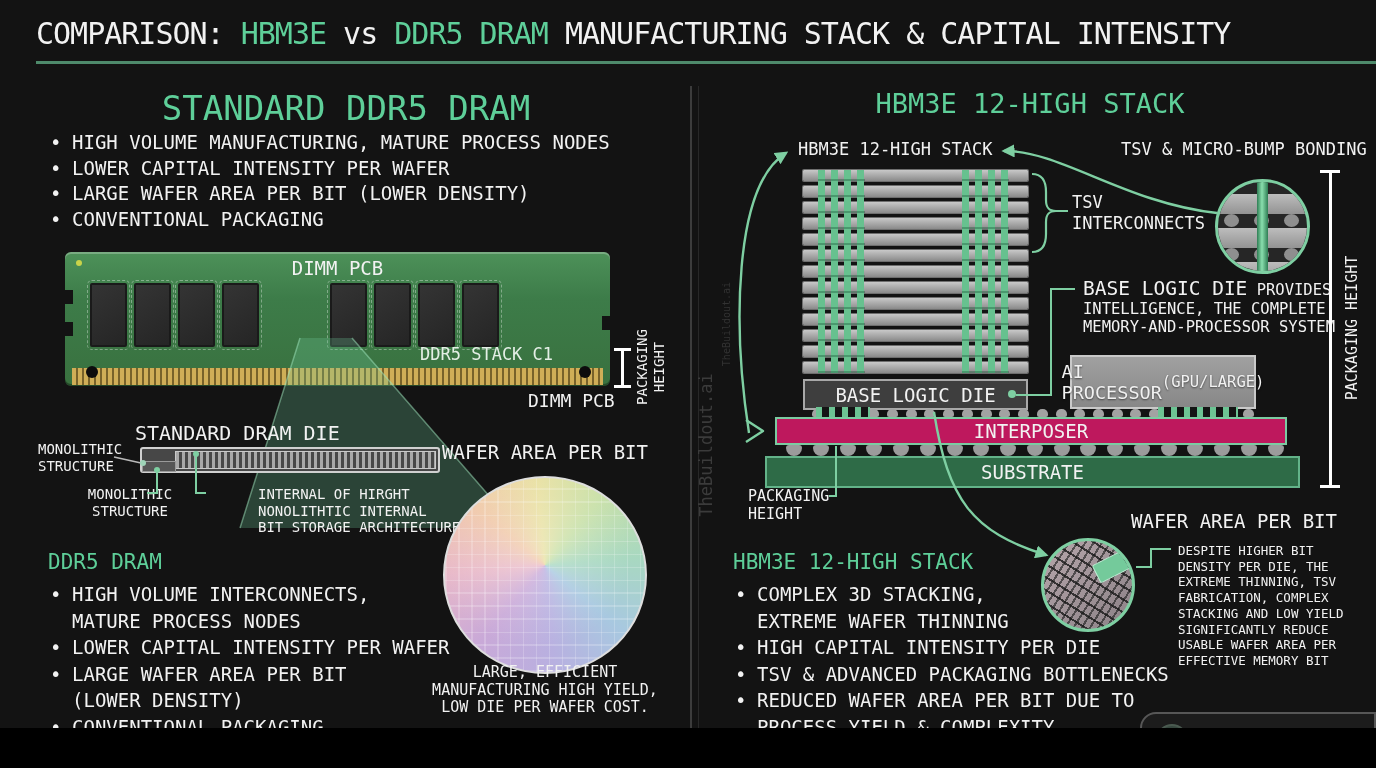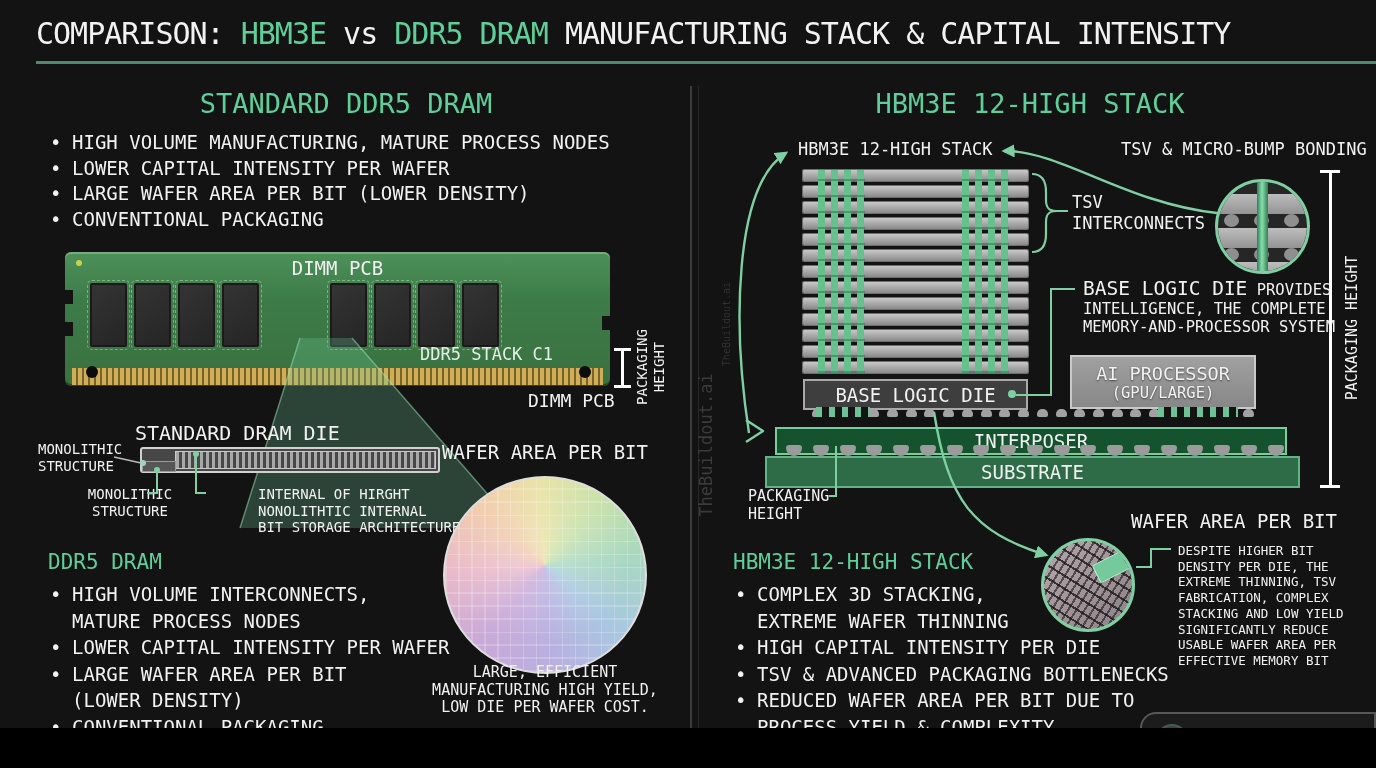--- a/index.html
+++ b/index.html
@@ -17,21 +17,21 @@
   #title { left:36px; top:16px; font-size:30px; letter-spacing:-1px; white-space:pre; }
   #t-underline { left:36px; top:61px; width:1340px; height:3px; background:#4e8a6b; }
   #divider1 { left:690px; top:86px; width:2px; height:682px; background:#3c3c3c; }
   #divider2 { left:698px; top:86px; width:1px; height:682px; background:#282828; }
   #wm1 { left:621px; top:435px; width:170px; height:20px; transform:rotate(-90deg);
          color:#3b3b3b; font-size:17px; text-align:center; }
   #wm2 { left:672px; top:318px; width:110px; height:12px; transform:rotate(-90deg);
          color:#323232; font-size:10px; text-align:center; }
 
   
-  #lhdr { left:36px; top:88px; width:620px; font-size:27px; }
+  #lhdr { left:36px; top:88px; width:620px; font-size:34px; }
   ul.blist { list-style:none; }
   .blist li { position:relative; padding-left:24px; font-size:19px; line-height:26.5px; }
   .blist li::before { content:"•"; position:absolute; left:2px; }
   #lblist { left:48px; top:130px; }
   #lblist li { line-height:25.5px; }
 
   #pcb { left:65px; top:252px; width:545px; height:134px; border-radius:6px;
          background:linear-gradient(180deg,#4d9159 0%,#3d7c49 35%,#39713f 100%);
          box-shadow:inset 0 2px 0 rgba(255,255,255,.25), inset 0 -2px 0 rgba(0,0,0,.35); }
   #pcb-dot { left:76px; top:260px; width:6px; height:6px; border-radius:50%; background:#c9d34a; }
@@ -96,31 +96,31 @@
 
   #bld { left:803px; top:379px; width:225px; height:31px; background:#3e3e3e;
          border:2px solid #a8a8a8; display:flex; align-items:center; justify-content:center; font-size:19px; }
   #bld-dot { left:1008px; top:390px; width:8px; height:8px; border-radius:50%; background:#7ecfa2; }
   #blnote { left:1083px; top:277px; }
   #blnote .l1 { font-size:19.5px; white-space:pre; }
   #blnote .l1 .rest { font-size:15.5px; }
   #blnote .rest-lines { font-size:15.5px; line-height:18px; }
 
   #aibox { left:1070px; top:355px; width:186px; height:54px; border:2px solid #c9c9c9;
-           background:linear-gradient(#a0a0a0,#878787); display:flex; flex-direction:column;
+           background:linear-gradient(#a0a0a0,#878787); display:flex; flex-direction:row;
            align-items:center; justify-content:center; text-shadow:0 1px 2px rgba(0,0,0,.55); }
   #aibox .a1 { font-size:18.5px; } #aibox .a2 { font-size:15.5px; }
 
   #bumps-top { left:812px; top:409px; width:442px; height:8px; display:flex; justify-content:space-between; }
   #bumps-top i { display:block; width:11px; height:8px; background:#a2a2a2; border-radius:5px 5px 2px 2px; }
   .pillars { position:absolute; top:407px; height:10px;
              background:repeating-linear-gradient(90deg,#6cc393 0 6px,#141414 6px 13px); }
   #pillarL { left:816px; width:54px; } #pillarR { left:1158px; width:80px; }
 
-  #interposer { left:775px; top:427px; width:512px; height:28px; background:#14532d;
+  #interposer { left:775px; top:417px; width:512px; height:28px; background:#be185d;
                 border:2px solid #7bcba1; display:flex; align-items:center; justify-content:center; font-size:19px; }
   #bumps-mid { left:786px; top:445px; width:498px; height:11px; display:flex; justify-content:space-between; }
   #bumps-mid i { display:block; width:16px; height:11px; background:#9b9b9b; border-radius:3px 3px 8px 8px; }
   #substrate { left:765px; top:456px; width:535px; height:32px; background:#2e6b47;
                border:2px solid #63b389; display:flex; align-items:center; justify-content:center; font-size:19px; }
   #pkl { left:748px; top:488px; font-size:15px; line-height:17.5px; }
 
   #dimR-line { left:1329px; top:171px; width:3px; height:317px; background:#fff; }
   #dimR-c1 { left:1320px; top:170px; width:20px; height:3px; background:#fff; }
   #dimR-c2 { left:1320px; top:485px; width:20px; height:3px; background:#fff; }

